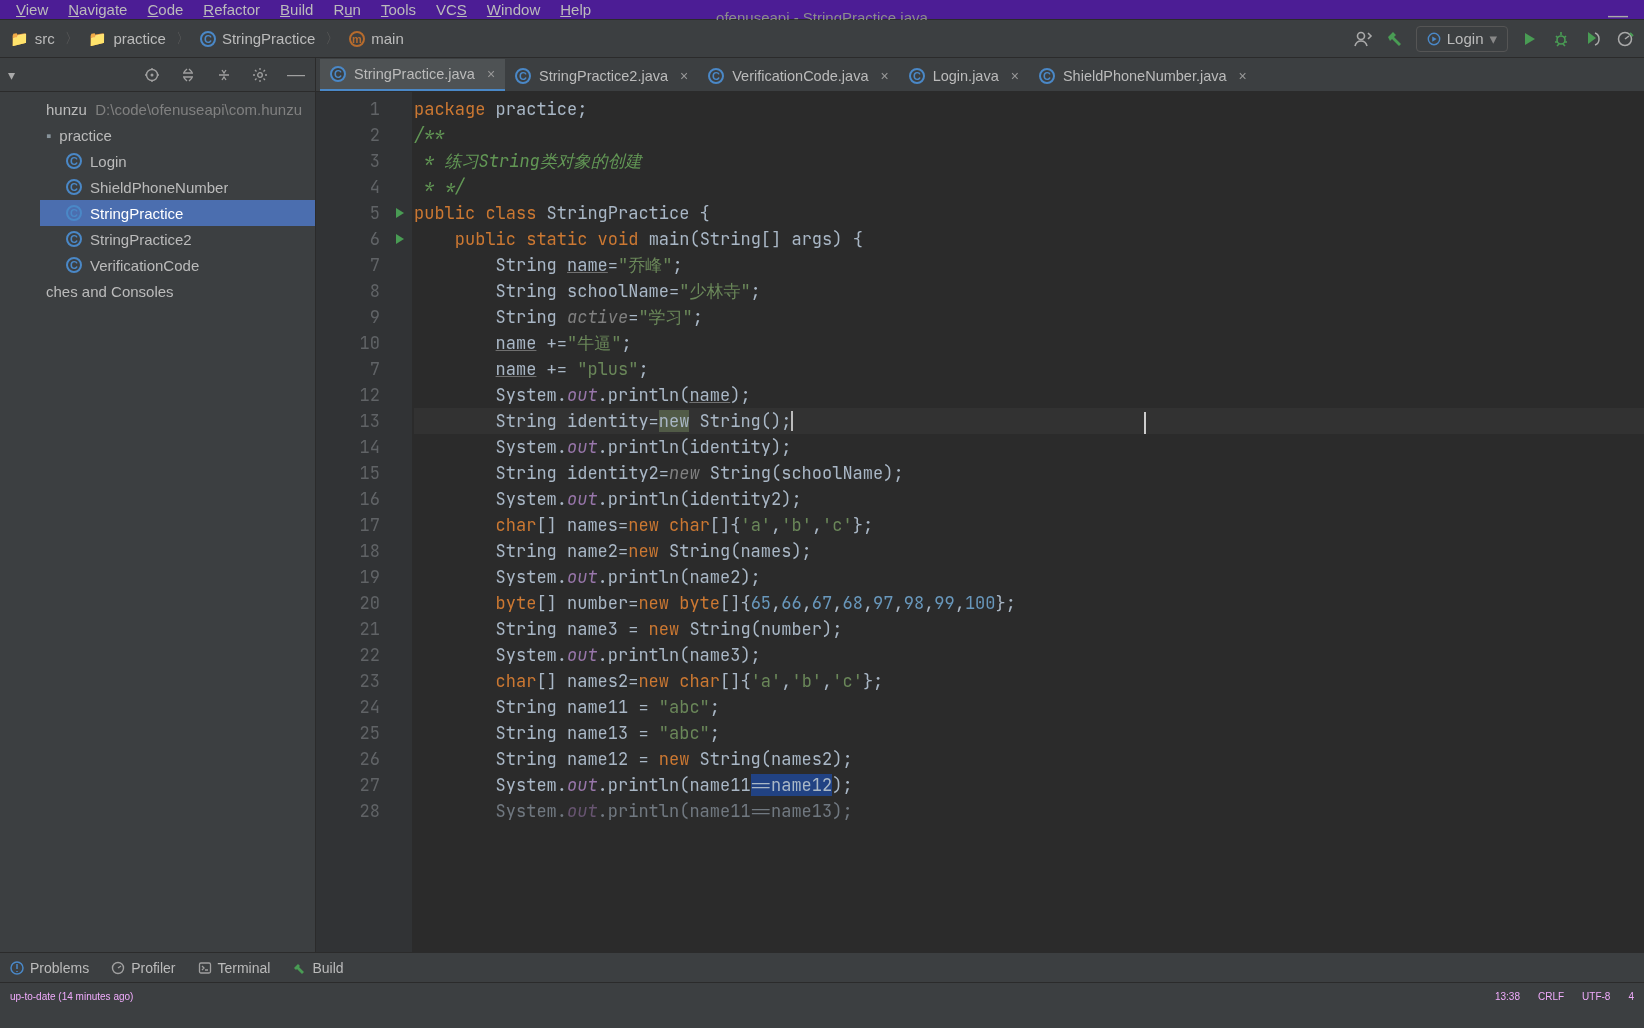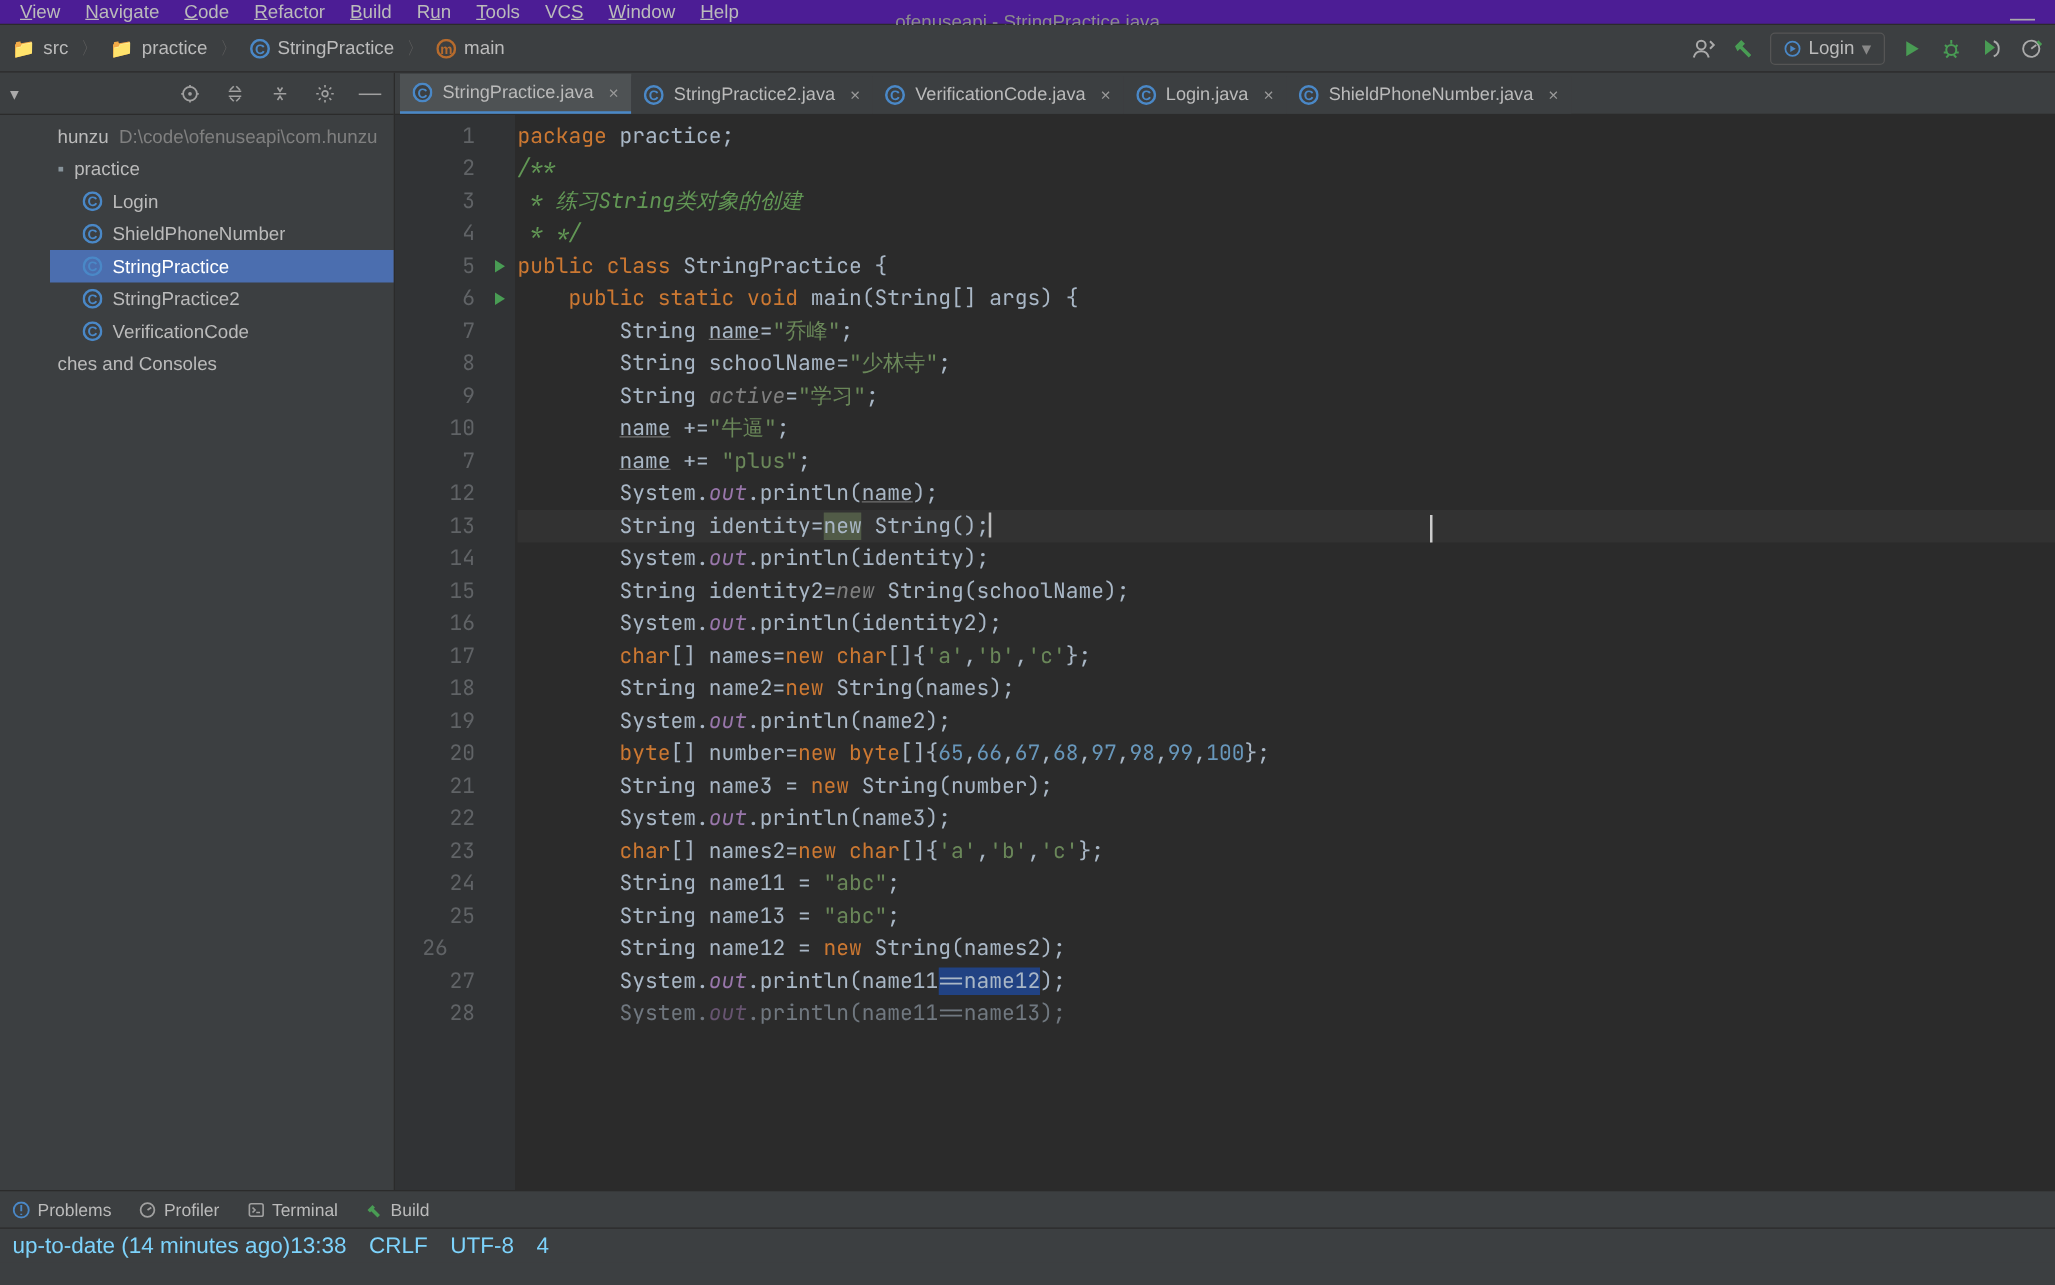--- a/index.html
+++ b/index.html
@@ -243,23 +243,24 @@
   }
   .bt-item { display: flex; align-items: center; gap: 6px; }
 
   
   .status {
     height: 28px;
     background: #3c3f41;
     border-top: 1px solid #2b2b2b;
     display: flex;
     align-items: center;
+    justify-content: space-between;
     padding: 0 10px;
-    color: #7dd3fc;
-    font-size: 18px;
+    color: #f0abfc;
+    font-size: 10px;
   }
   .status-right { display: flex; gap: 18px; }
 
   .cls-icon { width:16px; height:16px; }
   .cls-icon circle { fill:#3c3f41; stroke:#4a88c7; stroke-width:2; }
   .cls-icon text { fill:#4a88c7; font-size:11px; font-family:sans-serif; font-weight:bold;}
   .m-icon circle { stroke:#b66b2d; }
   .m-icon text { fill:#b66b2d; }
 
   .green { color:#499c54; }
@@ -509,21 +510,21 @@
           <div style="height: 26px;">16</div>
           <div style="height: 26px;">17</div>
           <div style="height: 26px;">18</div>
           <div style="height: 26px;">19</div>
           <div style="height: 26px;">20</div>
           <div style="height: 26px;">21</div>
           <div style="height: 26px;">22</div>
           <div style="height: 26px;">23</div>
           <div style="height: 26px;">24</div>
           <div style="height: 26px;">25</div>
-          <div style="height: 26px; text-align: center;">26</div>
+          <div style="height: 26px;">26</div>
           <div style="height: 26px;">27</div>
           <div style="height: 26px;">28</div>
         </div>
       <div class="run-gutter" id="rungutter">
           <div class="tri"></div>
           <div class="tri"></div>
           <div class="tri"></div>
           <div class="tri"></div>
           <div class="tri">
             <svg width="12" height="12" viewBox="0 0 12 12">

